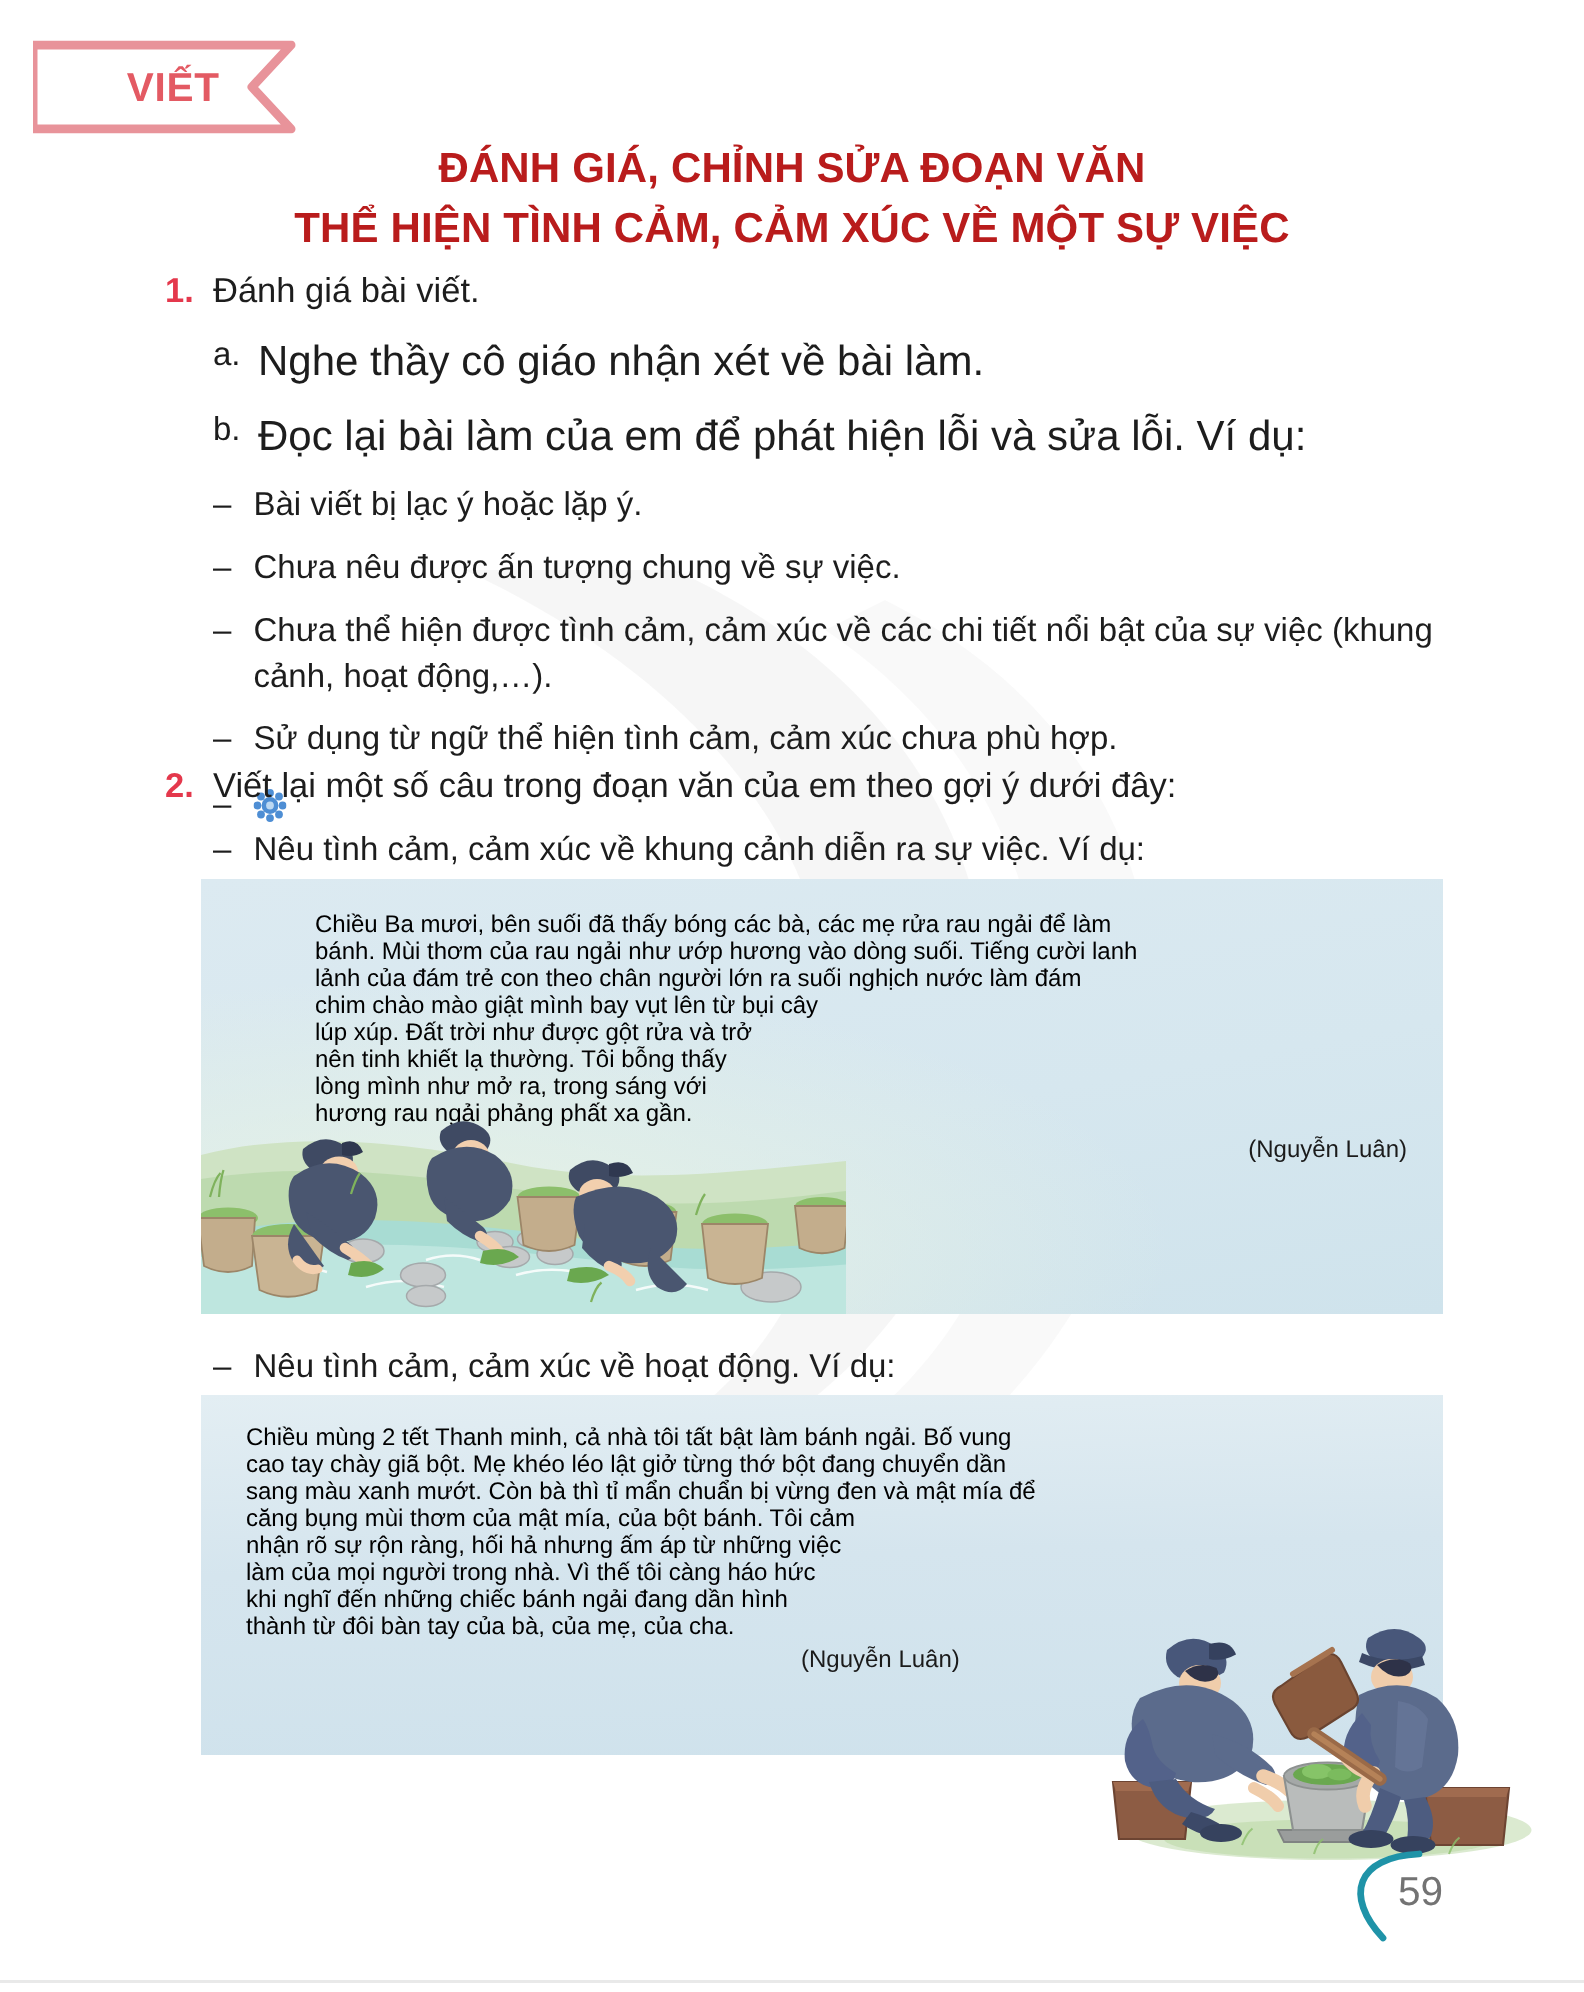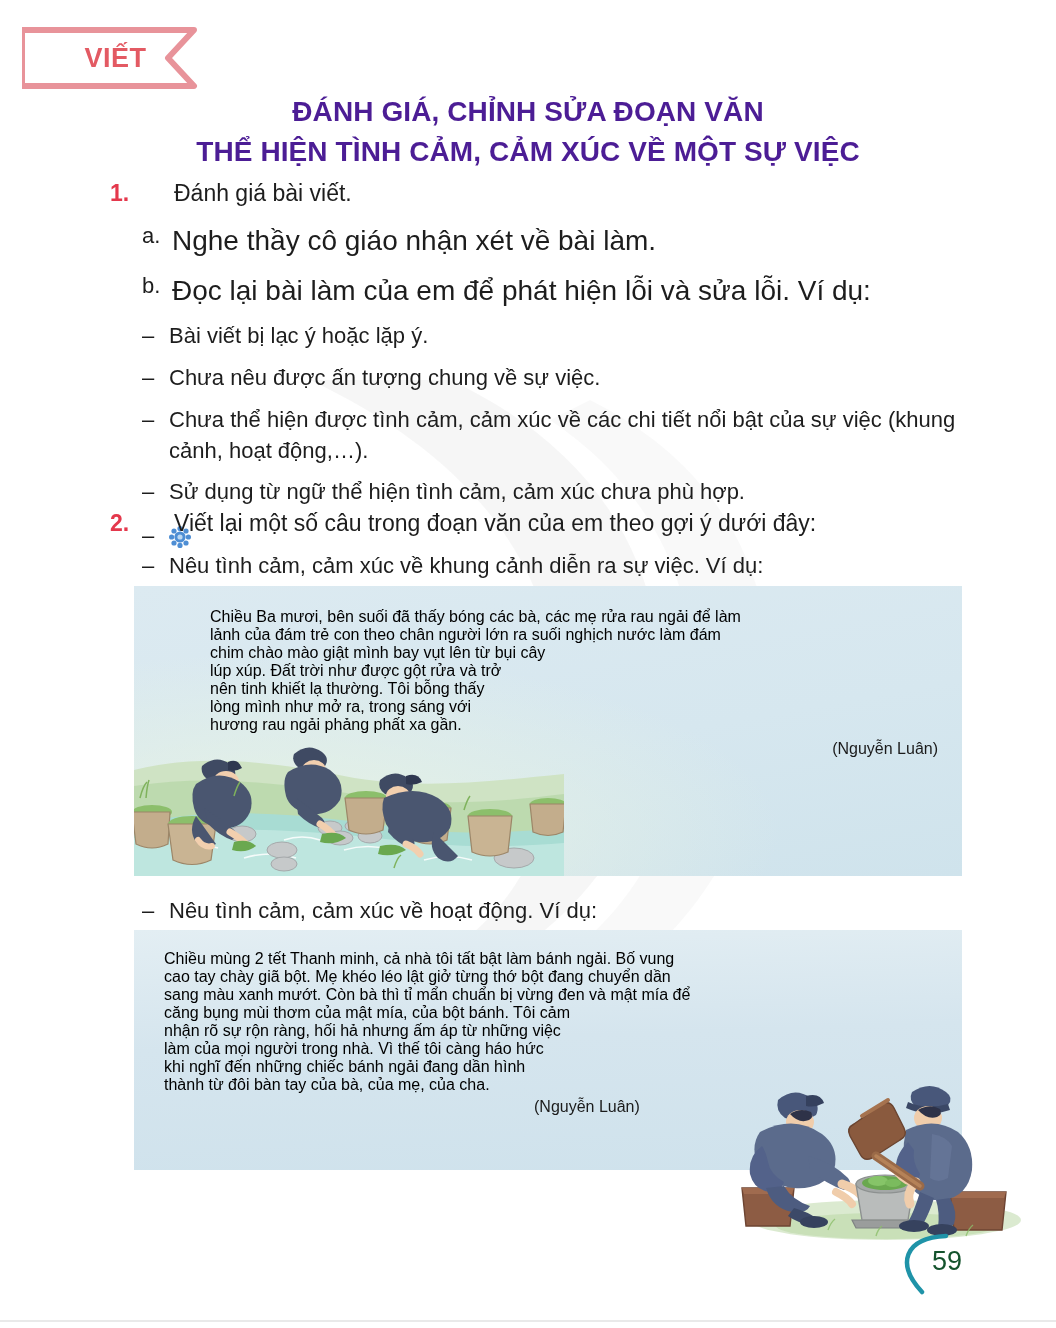--- a/index.html
+++ b/index.html
@@ -56,21 +56,21 @@
     padding-left: 39px;
   }
 
   
   .title {
     position: absolute;
     left: 0;
     top: 92px;
     width: 1056px;
     text-align: center;
-    color: #4c1d95;
+    color: #b91c1c;
     font-size: 28px;
     font-weight: bold;
     line-height: 1.42;
     letter-spacing: 0.1px;
     z-index: 3;
   }
   .title-line { display: block; white-space: nowrap; }
 
   
   .ex {
@@ -86,21 +86,20 @@
     color: #e4384c;
     font-weight: bold;
     font-size: 23px;
     width: 32px;
     flex: 0 0 32px;
     line-height: 1.38;
   }
   .ex-text {
     font-size: 23px;
     line-height: 1.38;
-    margin-left: 32px;
   }
 
   .sub-row {
     display: flex;
     align-items: flex-start;
     margin-top: 11px;
   }
   .sub-mark {
     width: 30px;
     flex: 0 0 30px;
@@ -192,21 +191,21 @@
     bottom: 28px;
     width: 120px;
     height: 70px;
     z-index: 4;
   }
   .pagenum-text {
     position: absolute;
     left: 56px;
     top: 16px;
     font-size: 27px;
-    color: #14532d;
+    color: #737373;
   }
   .bottom-rule {
     position: absolute;
     left: 0;
     bottom: 6px;
     width: 1056px;
     height: 2px;
     background: #e9e9e9;
     z-index: 1;
   }
@@ -300,20 +299,21 @@
       <div class="dash-row">
         <div class="dash-mark">–</div>
         <div class="dash-text">Nêu tình cảm, cảm xúc về khung cảnh diễn ra sự việc. Ví dụ:</div>
       </div>
     </div>
   </div>
 
   <div class="quote quote-1">
     <div class="q1-body">
       <span class="q1-line">Chiều Ba mươi, bên suối đã thấy bóng các bà, các mẹ rửa rau ngải để làm</span>
+      <span class="q1-line">bánh. Mùi thơm của rau ngải như ướp hương vào dòng suối. Tiếng cười lanh</span>
       <span class="q1-line">lảnh của đám trẻ con theo chân người lớn ra suối nghịch nước làm đám</span>
       <span class="q1-line right">chim chào mào giật mình bay vụt lên từ bụi cây</span>
       <span class="q1-line right">lúp xúp. Đất trời như được gột rửa và trở</span>
       <span class="q1-line right">nên tinh khiết lạ thường. Tôi bỗng thấy</span>
       <span class="q1-line right">lòng mình như mở ra, trong sáng với</span>
       <span class="q1-line right">hương rau ngải phảng phất xa gần.</span>
     </div>
     <div class="attrib">(Nguyễn Luân)</div>
   </div>
 

